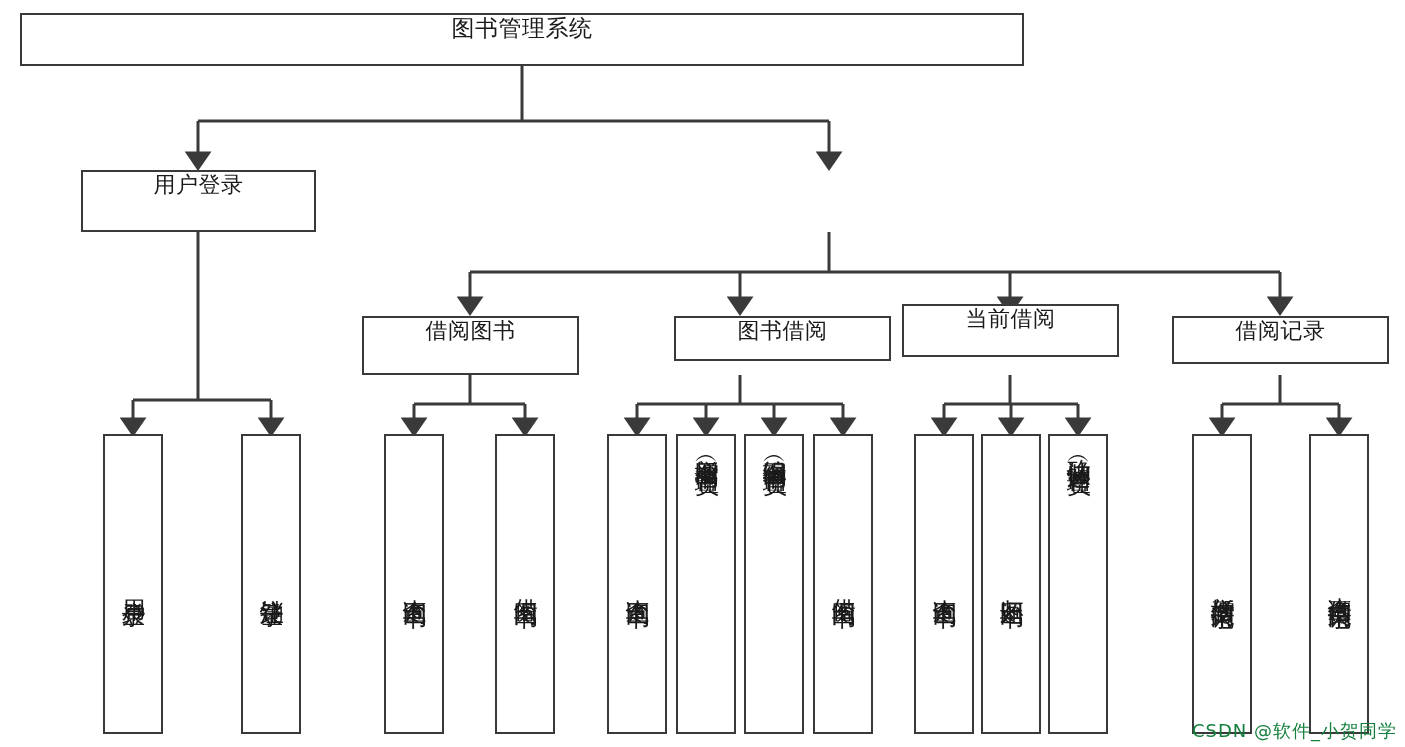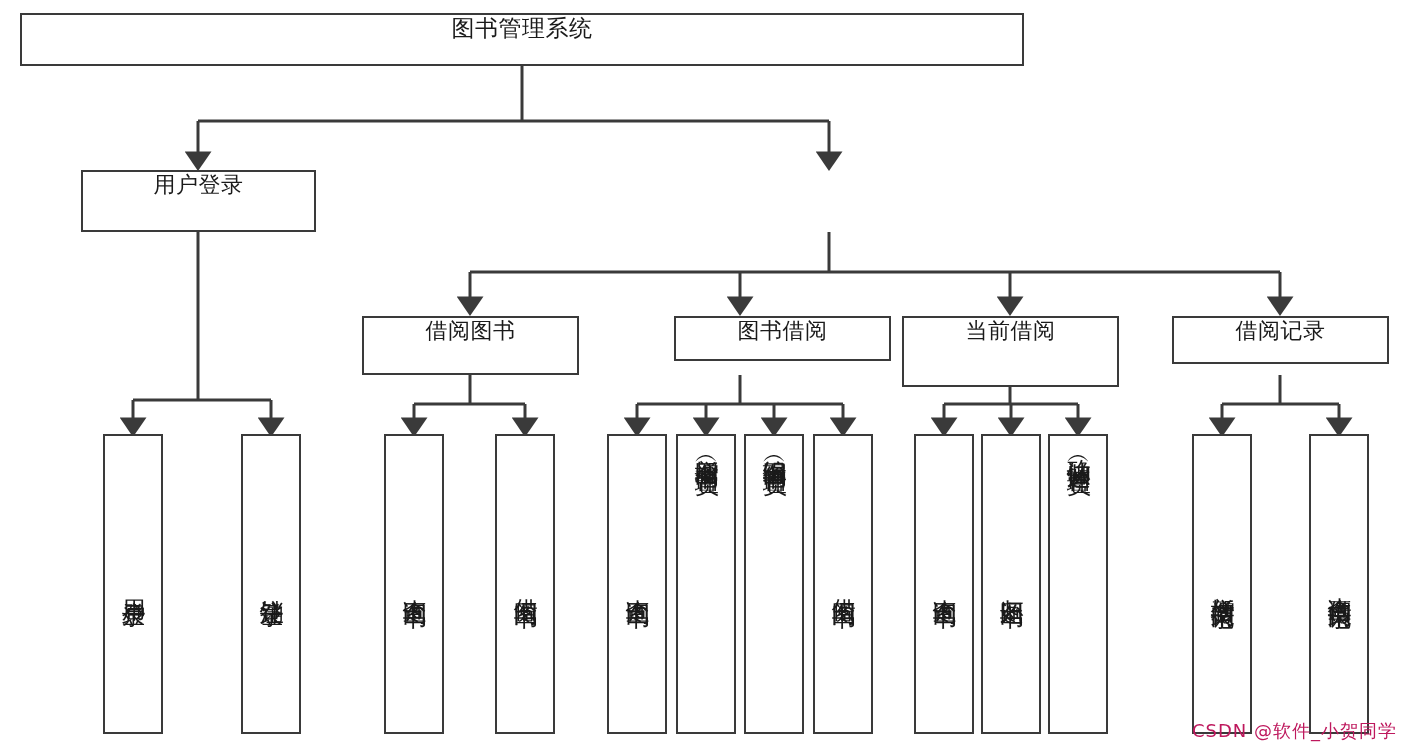--- a/index.html
+++ b/index.html
@@ -68,21 +68,21 @@
     align-items: flex-start;
   }
   .node.leaf.align-top .node-label {
     margin-top: 4px;
   }
   #watermark {
     position: absolute;
     right: 8px;
     bottom: 4px;
     font-size: 18px;
-    color: #be185d;
+    color: #15803d;
     letter-spacing: 1px;
     z-index: 5;
     white-space: nowrap;
     font-family: "DejaVu Sans", "Liberation Sans", sans-serif;
   }
 </style>
 </head>
 <body>
 
 <div id="diagram-root">
@@ -144,21 +144,21 @@
   <div class="node level2" style="left:81px; top:170px; width:235px; height:62px;">
     <span class="node-label">用户登录</span>
   </div>
 
   <div class="node level3" style="left:362px; top:316px; width:217px; height:59px;">
     <span class="node-label">借阅图书</span>
   </div>
   <div class="node level3" style="left:632px; top:316px; width:217px; height:45px;margin-left:42px;">
     <span class="node-label">图书借阅</span>
   </div>
-  <div class="node level3" style="left:902px; top:316px; width:217px; height:71px;">
+  <div class="node level3" style="left:902px; top:304px; width:217px; height:53px;">
     <span class="node-label">当前借阅</span>
   </div>
   <div class="node level3" style="left:1172px; top:316px; width:217px; height:48px;">
     <span class="node-label">借阅记录</span>
   </div>
 
   <div class="node leaf align-mid" style="left:103px; top:434px; width:60px; height:300px;">
     <span class="node-label">用户登录</span>
   </div>
   <div class="node leaf align-mid" style="left:241px; top:434px; width:60px; height:300px;">

